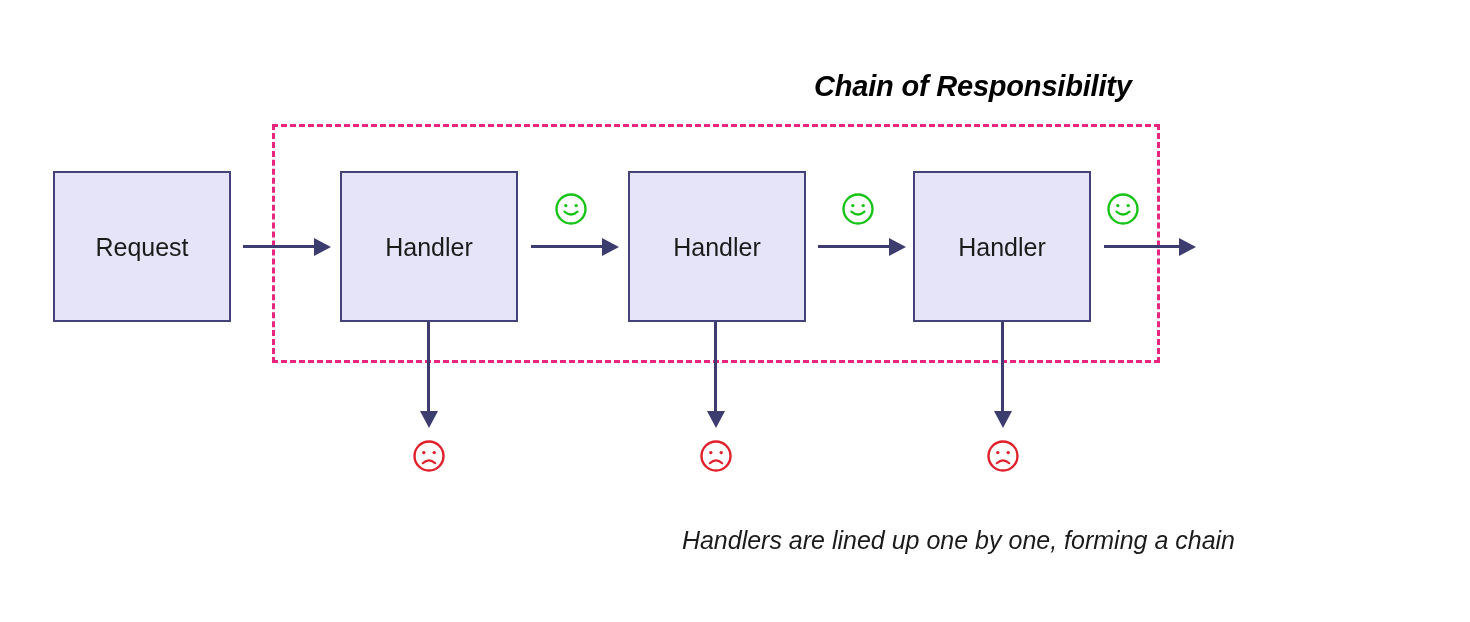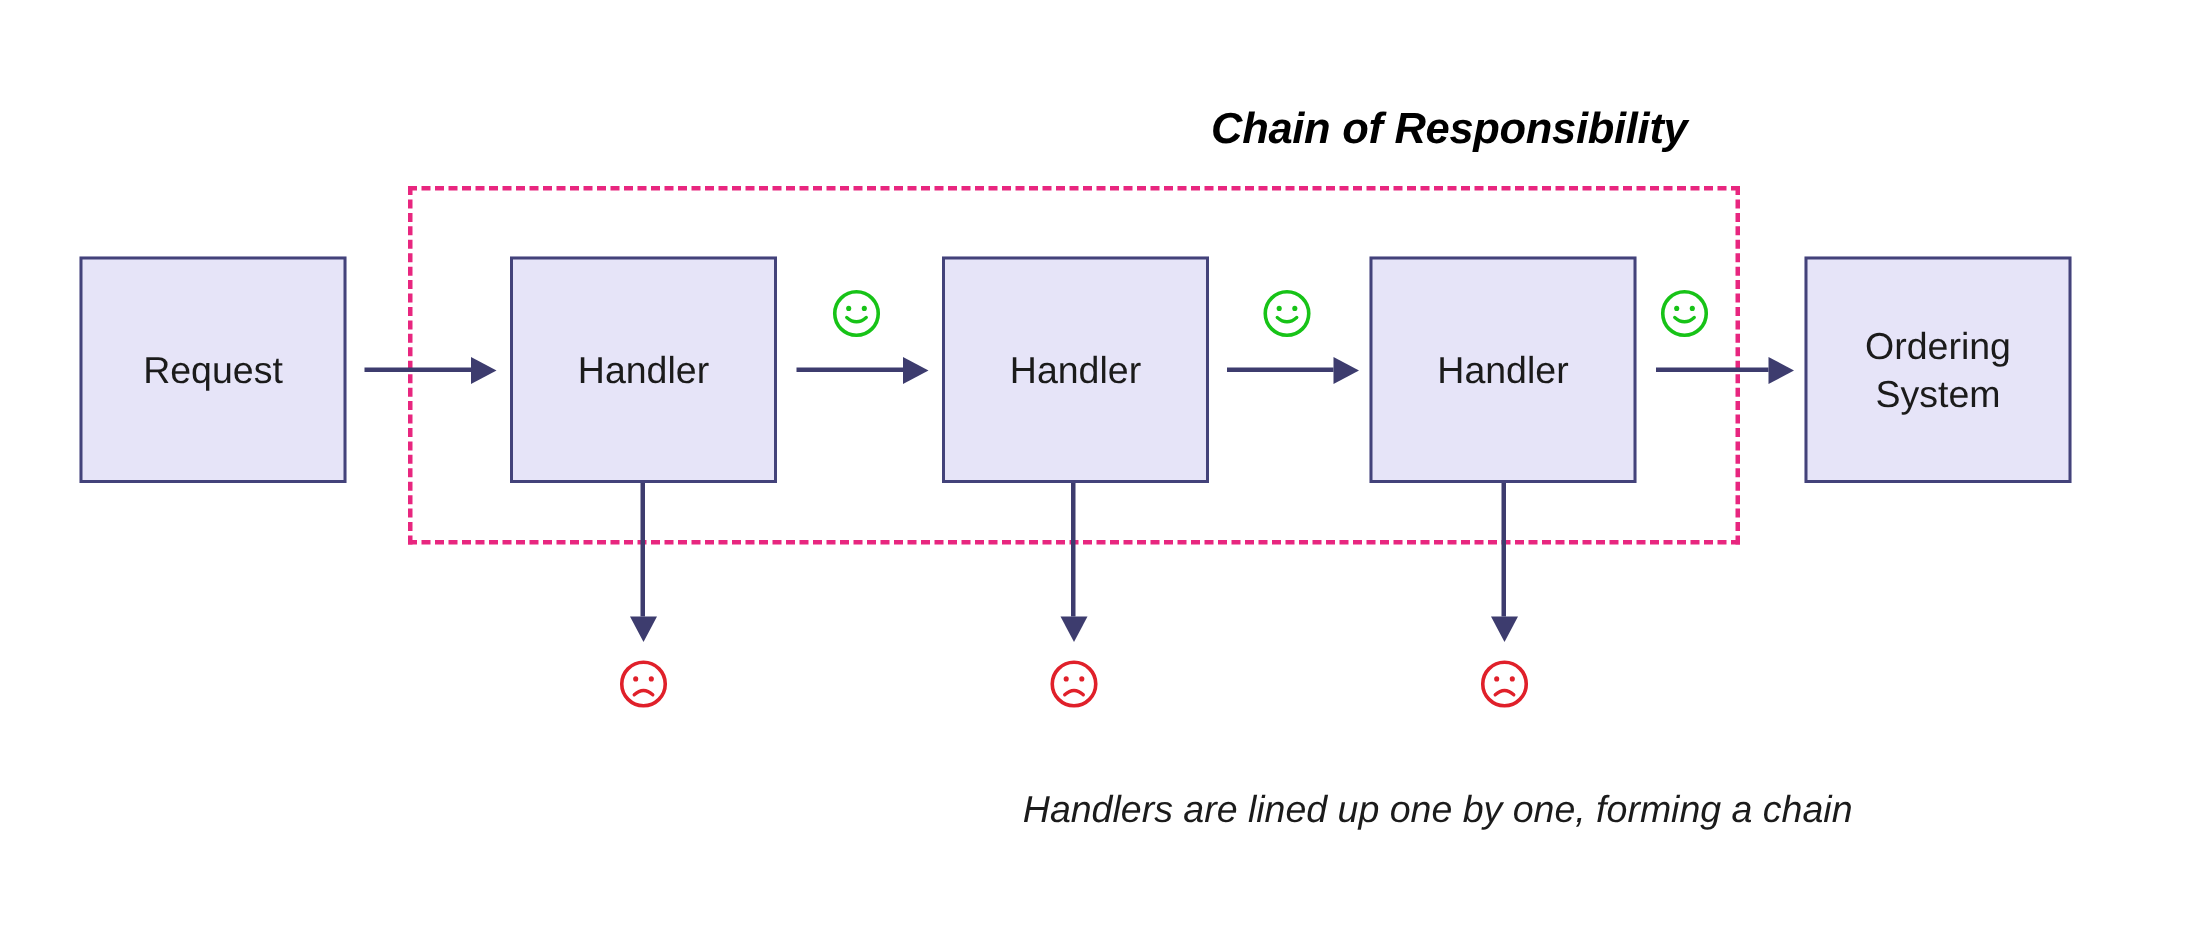--- a/index.html
+++ b/index.html
@@ -15,24 +15,24 @@
   }
   #stage {
     position: relative;
     width: 1470px;
     height: 622px;
   }
 
   
   .title {
     position: absolute;
-    left: 765px;
+    left: 814px;
     top: 70px;
     width: 360px;
-    text-align: right;
+    text-align: left;
     font-size: 29px;
     font-weight: bold;
     font-style: italic;
     color: #000000;
     letter-spacing: -0.2px;
     white-space: nowrap;
   }
 
   
   .chain-region {
@@ -174,26 +174,20 @@
   </div>
 
   <div class="node node-h2">
     <span>Handler</span>
   </div>
 
   <div class="node node-h3">
     <span>Handler</span>
   </div>
 
-  <div class="node node-ordering">
-    <div>
-      <span>Ordering</span>
-      <span>System</span>
-    </div>
-  </div>
 
   <div class="harrow ha1">
     <div class="shaft"></div>
     <div class="head"></div>
   </div>
   <div class="harrow ha2">
     <div class="shaft"></div>
     <div class="head"></div>
   </div>
   <div class="harrow ha3">

